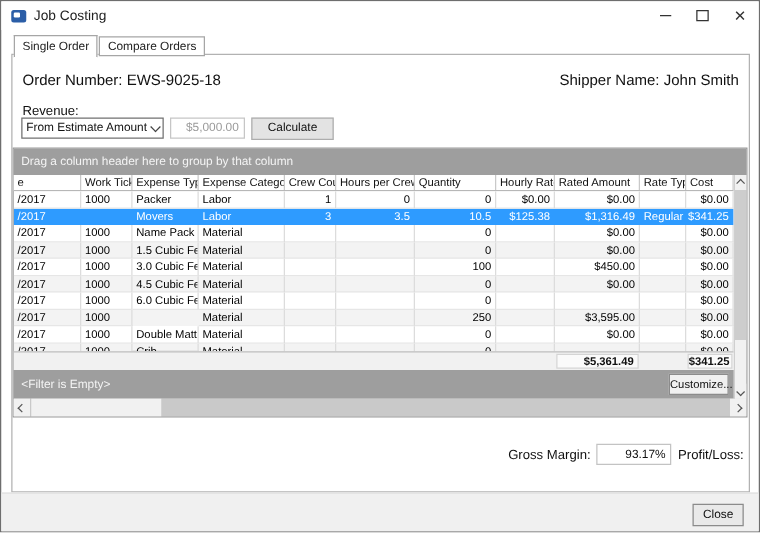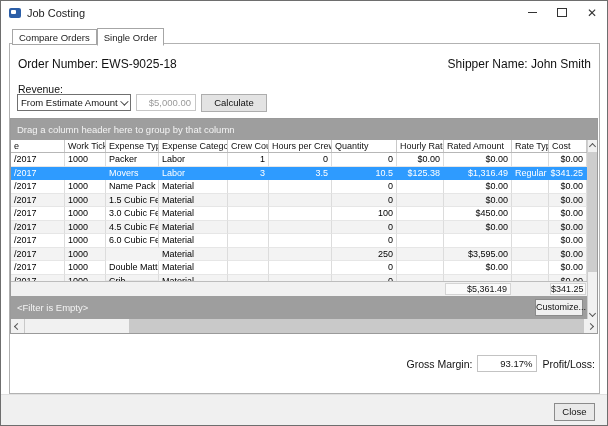--- a/index.html
+++ b/index.html
@@ -34,21 +34,21 @@
   .hdr-row{position:absolute;left:0;top:21px;height:13px;display:flex;background:#fff;border-bottom:1px solid #b7b7b7;box-sizing:border-box;}
   .hdr-cell{box-sizing:border-box;border-right:1px solid #c9c9c9;font-size:9px;color:#111;padding-left:3px;white-space:nowrap;overflow:hidden;line-height:12px;}
   .rows-vp{position:absolute;left:0;top:34px;width:576px;height:128px;overflow:hidden;}
   .grid-row{display:flex;height:13.5px;box-sizing:border-box;background:#fff;}
   .grid-row:nth-child(even){background:#f3f3f3;}
   .grid-row.selected{background:var(--sel,#2e9bff);color:#fff;}
   .cell{box-sizing:border-box;border-right:1px solid #dcdcdc;border-bottom:1px solid #e6e6e6;font-size:9px;line-height:12px;white-space:nowrap;overflow:hidden;}
   .grid-row.selected .cell{border-right-color:transparent;border-bottom-color:transparent;}
   .cell.l{text-align:left;padding-left:3px;}
   .cell.r{text-align:right;padding-right:3px;}
-  .summary{position:absolute;left:0;top:162px;width:576px;height:15px;background:#f1f1f1;border-top:1px solid #bdbdbd;box-sizing:border-box;}
+  .summary{position:absolute;left:0;top:162px;width:576px;height:15px;background:#f1f1f1;border-top:1px solid #bdbdbd;box-sizing:border-box;font-weight:bold;}
   .sum-box{position:absolute;top:1px;height:12px;background:#fafafa;border:1px solid #d4d4d4;box-sizing:border-box;font-size:9px;text-align:right;padding-right:3px;line-height:10px;color:#111;}
   .filterbar{position:absolute;left:0;top:177px;width:100%;height:23px;background:#9e9e9e;box-sizing:border-box;display:flex;align-items:center;}
   .filter-text{color:#f4f4f4;font-size:9.5px;padding-left:6px;}
   .customize-btn{position:absolute;right:14px;top:3px;width:48px;height:17px;box-sizing:border-box;background:#f0f0f0;border:1px solid #8b8b8b;font-size:9px;text-align:center;line-height:15px;color:#111;}
   
   .vscroll{position:absolute;left:576px;top:21px;width:10px;height:179px;background:#f1f1f1;border-left:1px solid #cfcfcf;box-sizing:border-box;z-index:2;}
   .vthumb{position:absolute;left:0;top:12px;width:100%;height:120px;background:#cdcdcd;}
   .v-up,.v-down{position:absolute;left:0;width:100%;height:12px;background:#f1f1f1;display:flex;align-items:center;justify-content:center;}
   .v-up{top:0;} .v-down{bottom:0;}
   .arr{width:4px;height:4px;border-right:1px solid #555;border-bottom:1px solid #555;}
@@ -82,22 +82,22 @@
       <div class="win-btn">
           <div class="glyph-max"></div>
         </div>
       <div class="win-btn">
           <div class="glyph-close">✕</div>
         </div>
     </div>
   </div>
 
   <div class="tabs">
+    <div class="tab active">Single Order</div>
     <div class="tab inactive">Compare Orders</div>
-    <div class="tab active">Single Order</div>
   </div>
 
   <div class="tabpage">
 
     <div class="order-number">Order Number: EWS-9025-18</div>
     <div class="shipper-name">Shipper Name: John Smith</div>
 
     <div class="revenue-label">Revenue:</div>
     <div class="combo">
       <span>From Estimate Amount</span>

